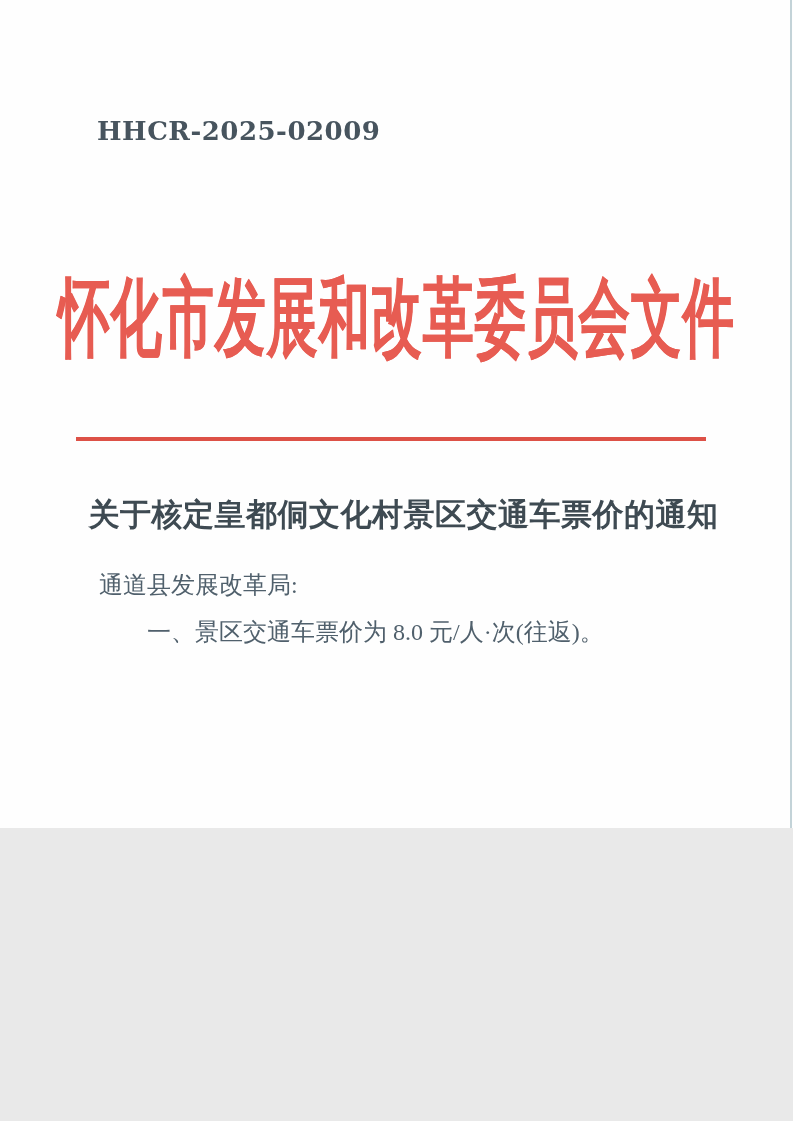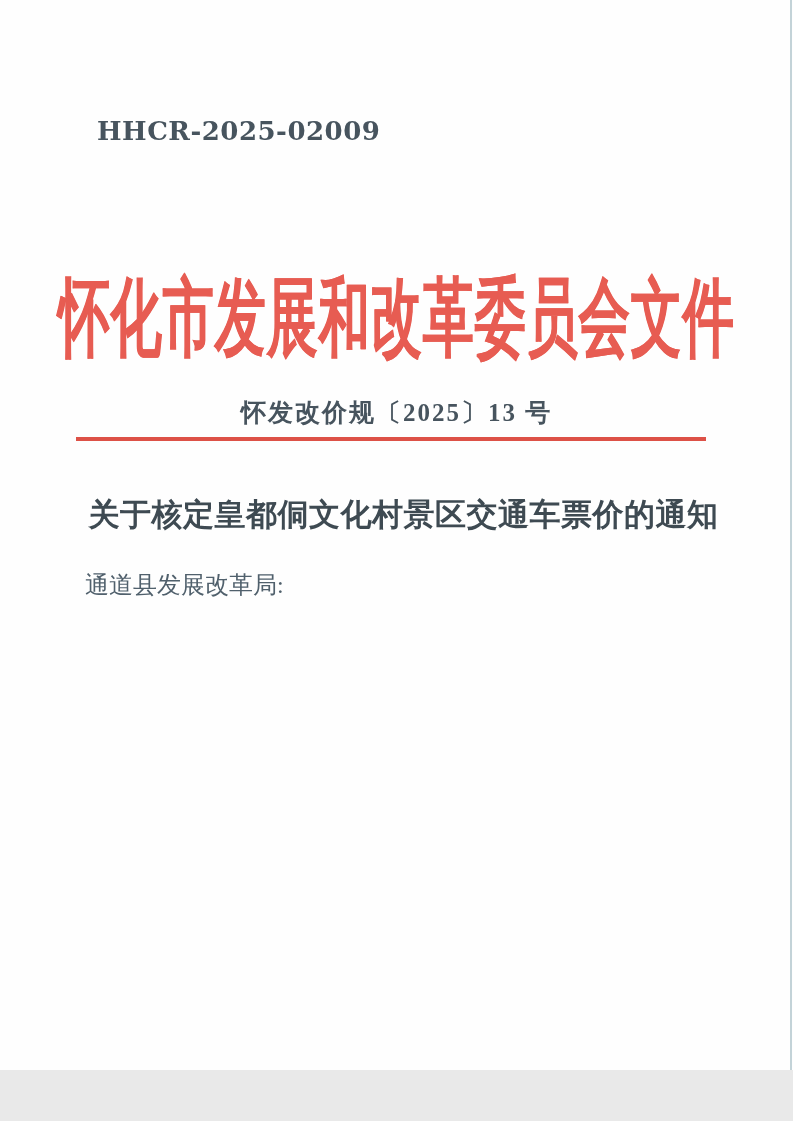--- a/index.html
+++ b/index.html
@@ -3,21 +3,21 @@
 <meta charset="utf-8">
 <style>
   html, body {
     margin: 0;
     padding: 0;
     background: #e9e9e9;
   }
   .page {
     position: relative;
     width: 793px;
-    height: 1070px;
+    height: 828px;
     margin: 0 auto;
     background: #fefefe;
     overflow: hidden;
     font-family: "Liberation Serif", "DejaVu Serif", serif;
   }
   .ref-code {
     position: absolute;
     top: 116px;
     left: 97px;
     font-size: 26px;
@@ -68,21 +68,21 @@
     margin: 7px;
     text-align: center;
     font-size: 31px;
     font-weight: bold;
     letter-spacing: 0.5px;
     color: var(--title-text, #3e4a52);
   }
   .body-block {
     position: absolute;
     top: 562px;
-    left: 85px;
+    left: 99px;
     width: 603px;
     font-size: 24px;
     line-height: 47px;
     text-align: justify;
     color: var(--body-text, #50606c);
   }
   .body-block p {
     margin: 0;
     text-indent: 2em;
   }
@@ -100,25 +100,25 @@
 </style>
 </head>
 <body>
 
 <div class="page">
 
   <div class="ref-code">HHCR-2025-02009</div>
 
   <div class="banner">怀化市发展和改革委员会文件</div>
 
-  <div class="doc-number">怀发改价规〔2025〕13 号</div>
 
   <div class="divider"></div>
 
   <h1 class="title">关于核定皇都侗文化村景区交通车票价的通知</h1>
 
   <div class="body-block">
     <p class="salutation">通道县发展改革局:</p>
+    <p>一、景区交通车票价为 8.0 元/人·次(往返)。</p>
   </div>
 
   <div class="scan-edge"></div>
 
 </div>
 
 </body></html>

